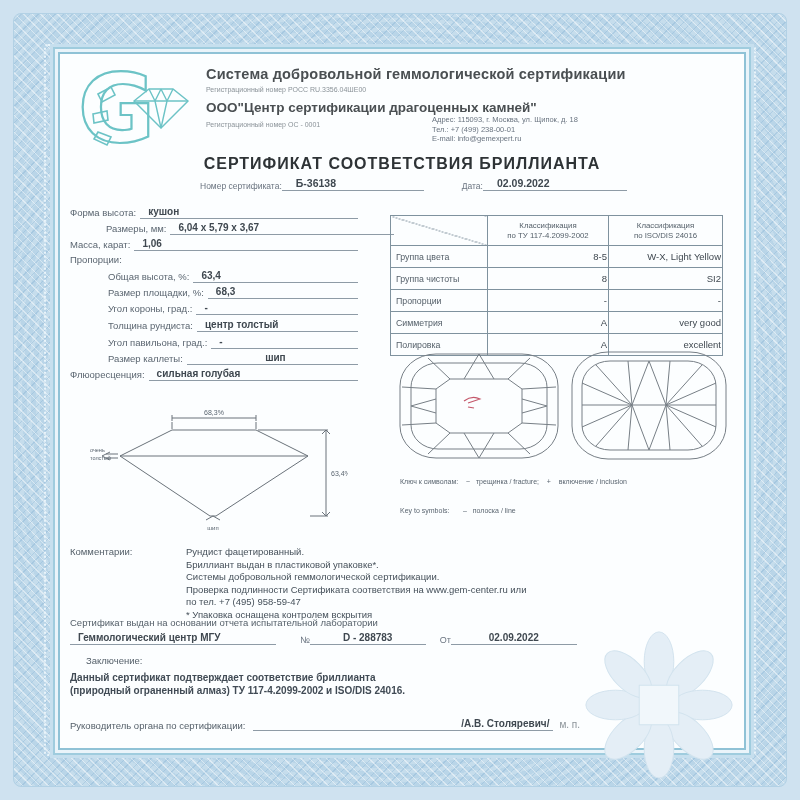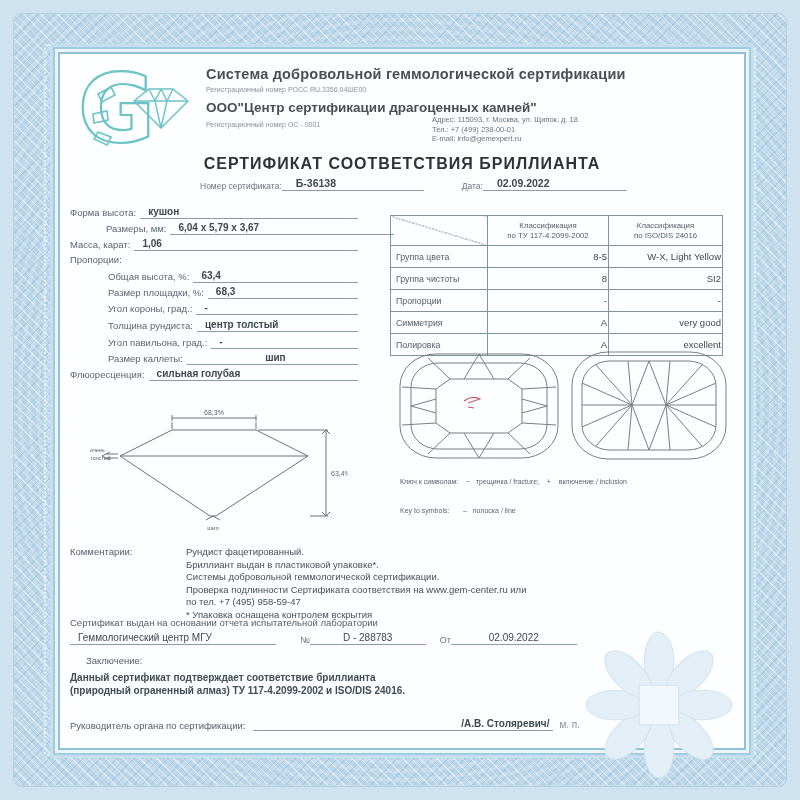--- a/index.html
+++ b/index.html
@@ -39,21 +39,21 @@
   td.diag{background:linear-gradient(to top right, transparent 49.4%, #8a9aa5 49.4%, #8a9aa5 50.6%, transparent 50.6%);}
   .thx{font-size:7.8px;line-height:10px;color:#55606a;text-align:center;}
   .rlabel{font-size:8.8px;color:#55606a;padding-left:5px;height:19px;}
   .rval{font-size:9.5px;font-weight:700;color:#3f4850;text-align:right;height:19px;}
   
   .legend{font-size:7px;line-height:9.5px;color:#5a6570;white-space:pre;}
   
   .small{font-size:9.5px;color:#55606a;}
   .clines{font-size:9.5px;line-height:12.5px;color:#45505a;}
   .labrow{display:flex;align-items:flex-end;font-size:9px;color:#6a7480;}
-  .lval{border-bottom:1px solid #8e9ba6;font-size:10px;font-weight:400;color:#3f4850;
+  .lval{border-bottom:1px solid #8e9ba6;font-size:10px;font-weight:700;color:#3f4850;
         padding:0 8px 1px 8px;white-space:nowrap;}
   .concl{font-size:10px;line-height:13px;font-weight:600;color:#414b55;}
   .sigrow{display:flex;align-items:flex-end;font-size:9.5px;color:#55606a;}
   .sigline{position:relative;width:235px;border-bottom:1px solid #8e9ba6;height:14px;margin-left:8px;}
   .signame{position:absolute;right:4px;bottom:1px;font-size:10px;font-weight:700;color:#3f4850;white-space:nowrap;}
   .mp{font-size:10px;color:#8a9298;margin-left:6px;padding-bottom:1px;}
   svg{display:block;}
 </style>
 </head>
 <body>

